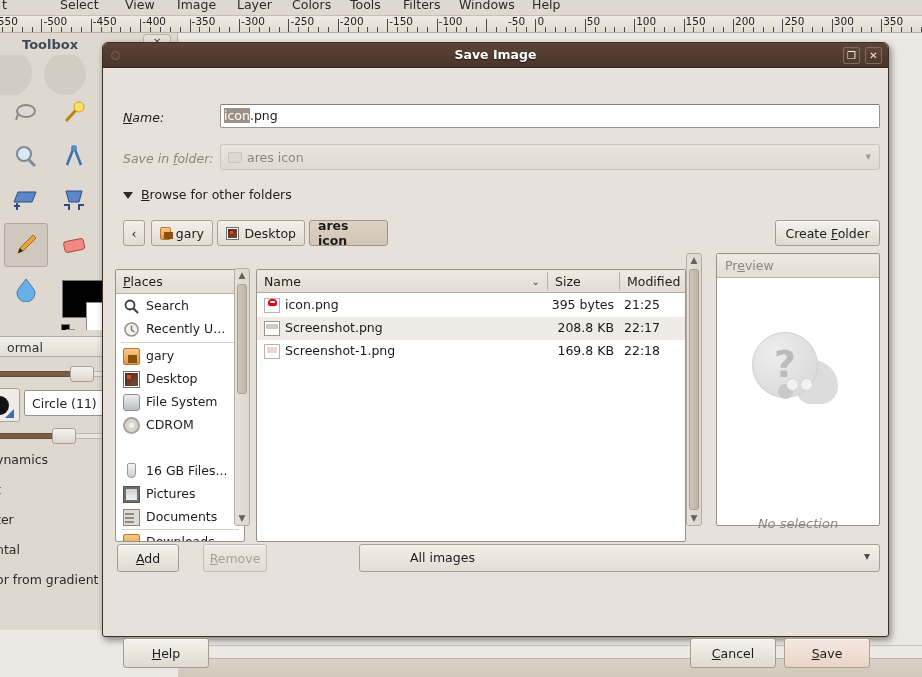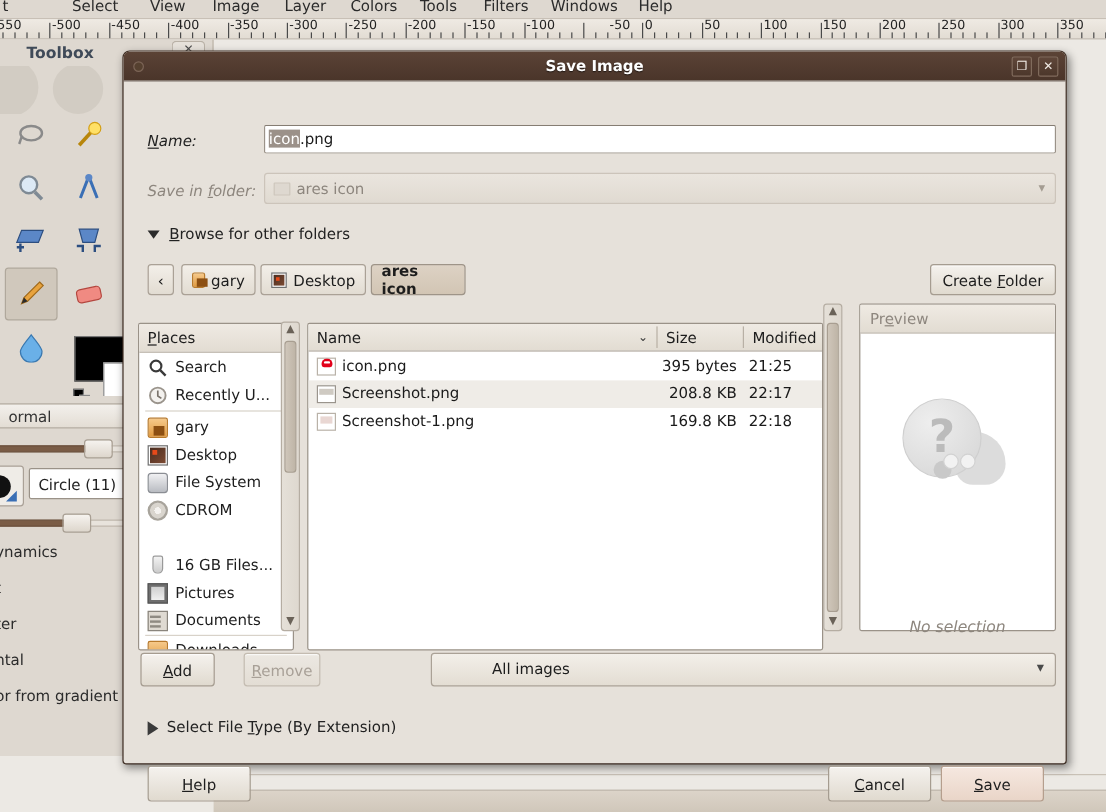--- a/index.html
+++ b/index.html
@@ -807,24 +807,20 @@
         <span><u>A</u>dd</span>
       </div>
       <div class="btn disabled" style="left:100px;top:476px;width:64px;height:28px">
         <span><u>R</u>emove</span>
       </div>
       <div class="combo" style="left:256px;top:476px;width:521px;height:28px">
         <span class="txt">All images</span>
         <span class="arr">▾</span>
       </div>
 
-      <div class="disclosure" style="left:20px;top:530px;padding-left:16px">
-        <span class="tri-right-outline"></span>
-        <span>Select File <u>T</u>ype (By Extension)</span>
-      </div>
 
       <div class="btn" style="left:20px;top:570px;width:86px;height:30px">
         <span><u>H</u>elp</span>
       </div>
       <div class="btn" style="left:587px;top:570px;width:86px;height:30px">
         <span><u>C</u>ancel</span>
       </div>
       <div class="btn default" style="left:681px;top:570px;width:86px;height:30px">
         <span><u>S</u>ave</span>
       </div>

